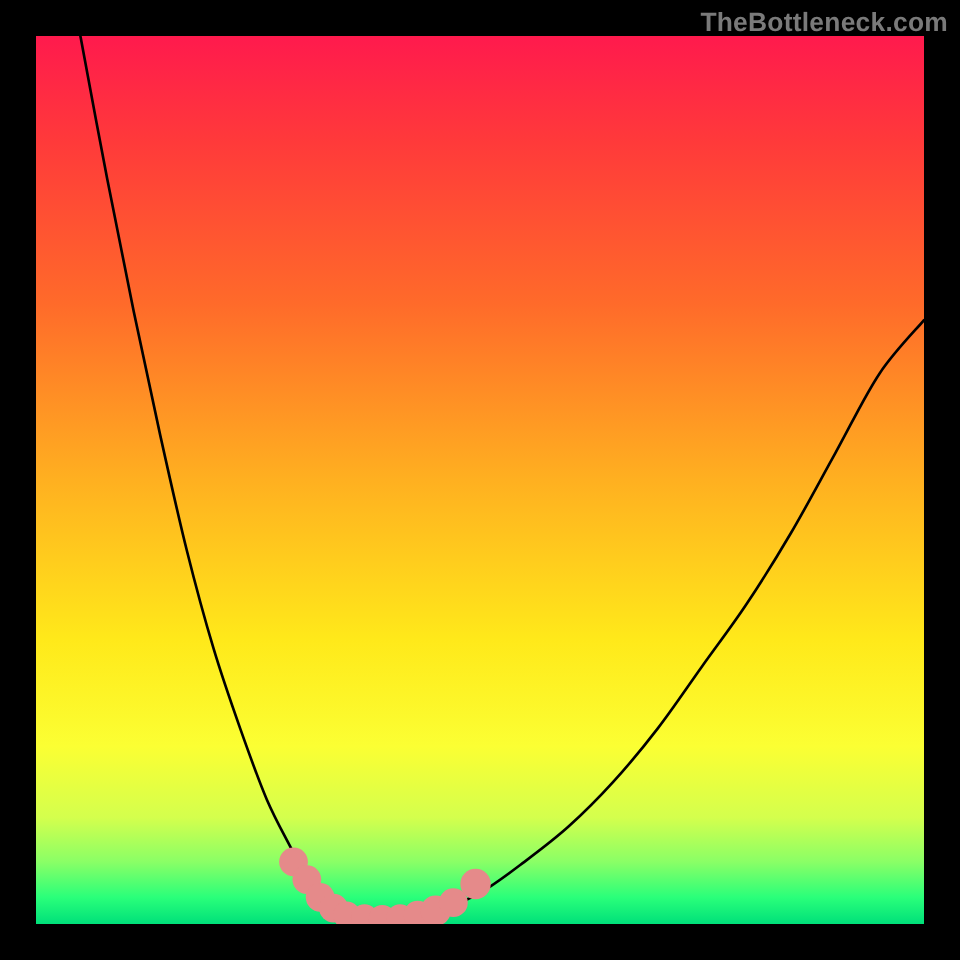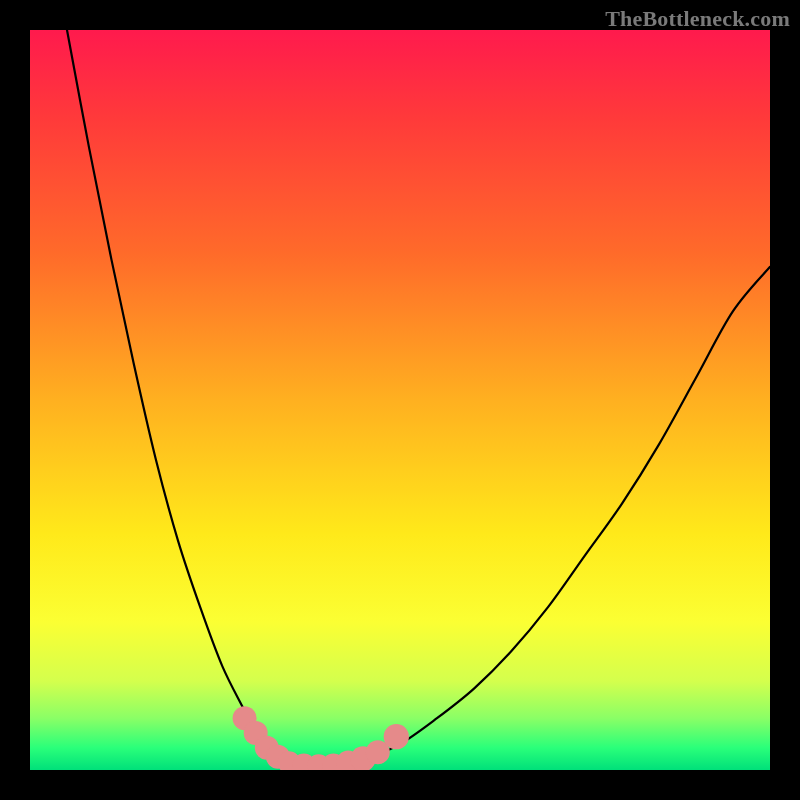--- a/index.html
+++ b/index.html
@@ -33,21 +33,21 @@
       #fbff33 80%,
       #d4ff4d 88%,
       #8aff66 93%,
       #2aff7a 97%,
       #00e07a 100%);
   }
   .watermark {
     position: absolute;
     top: 6px;
     right: 10px;
-    font-family: Liberation Serif, serif;
+    font-family: Liberation Sans, sans-serif;
     font-size: 22px;
     font-weight: 600;
     color: #7a7a7a;
     letter-spacing: 0.2px;
   }
   svg.curves {
     position: absolute;
     left: 0;
     top: 0;
     width: 740px;

